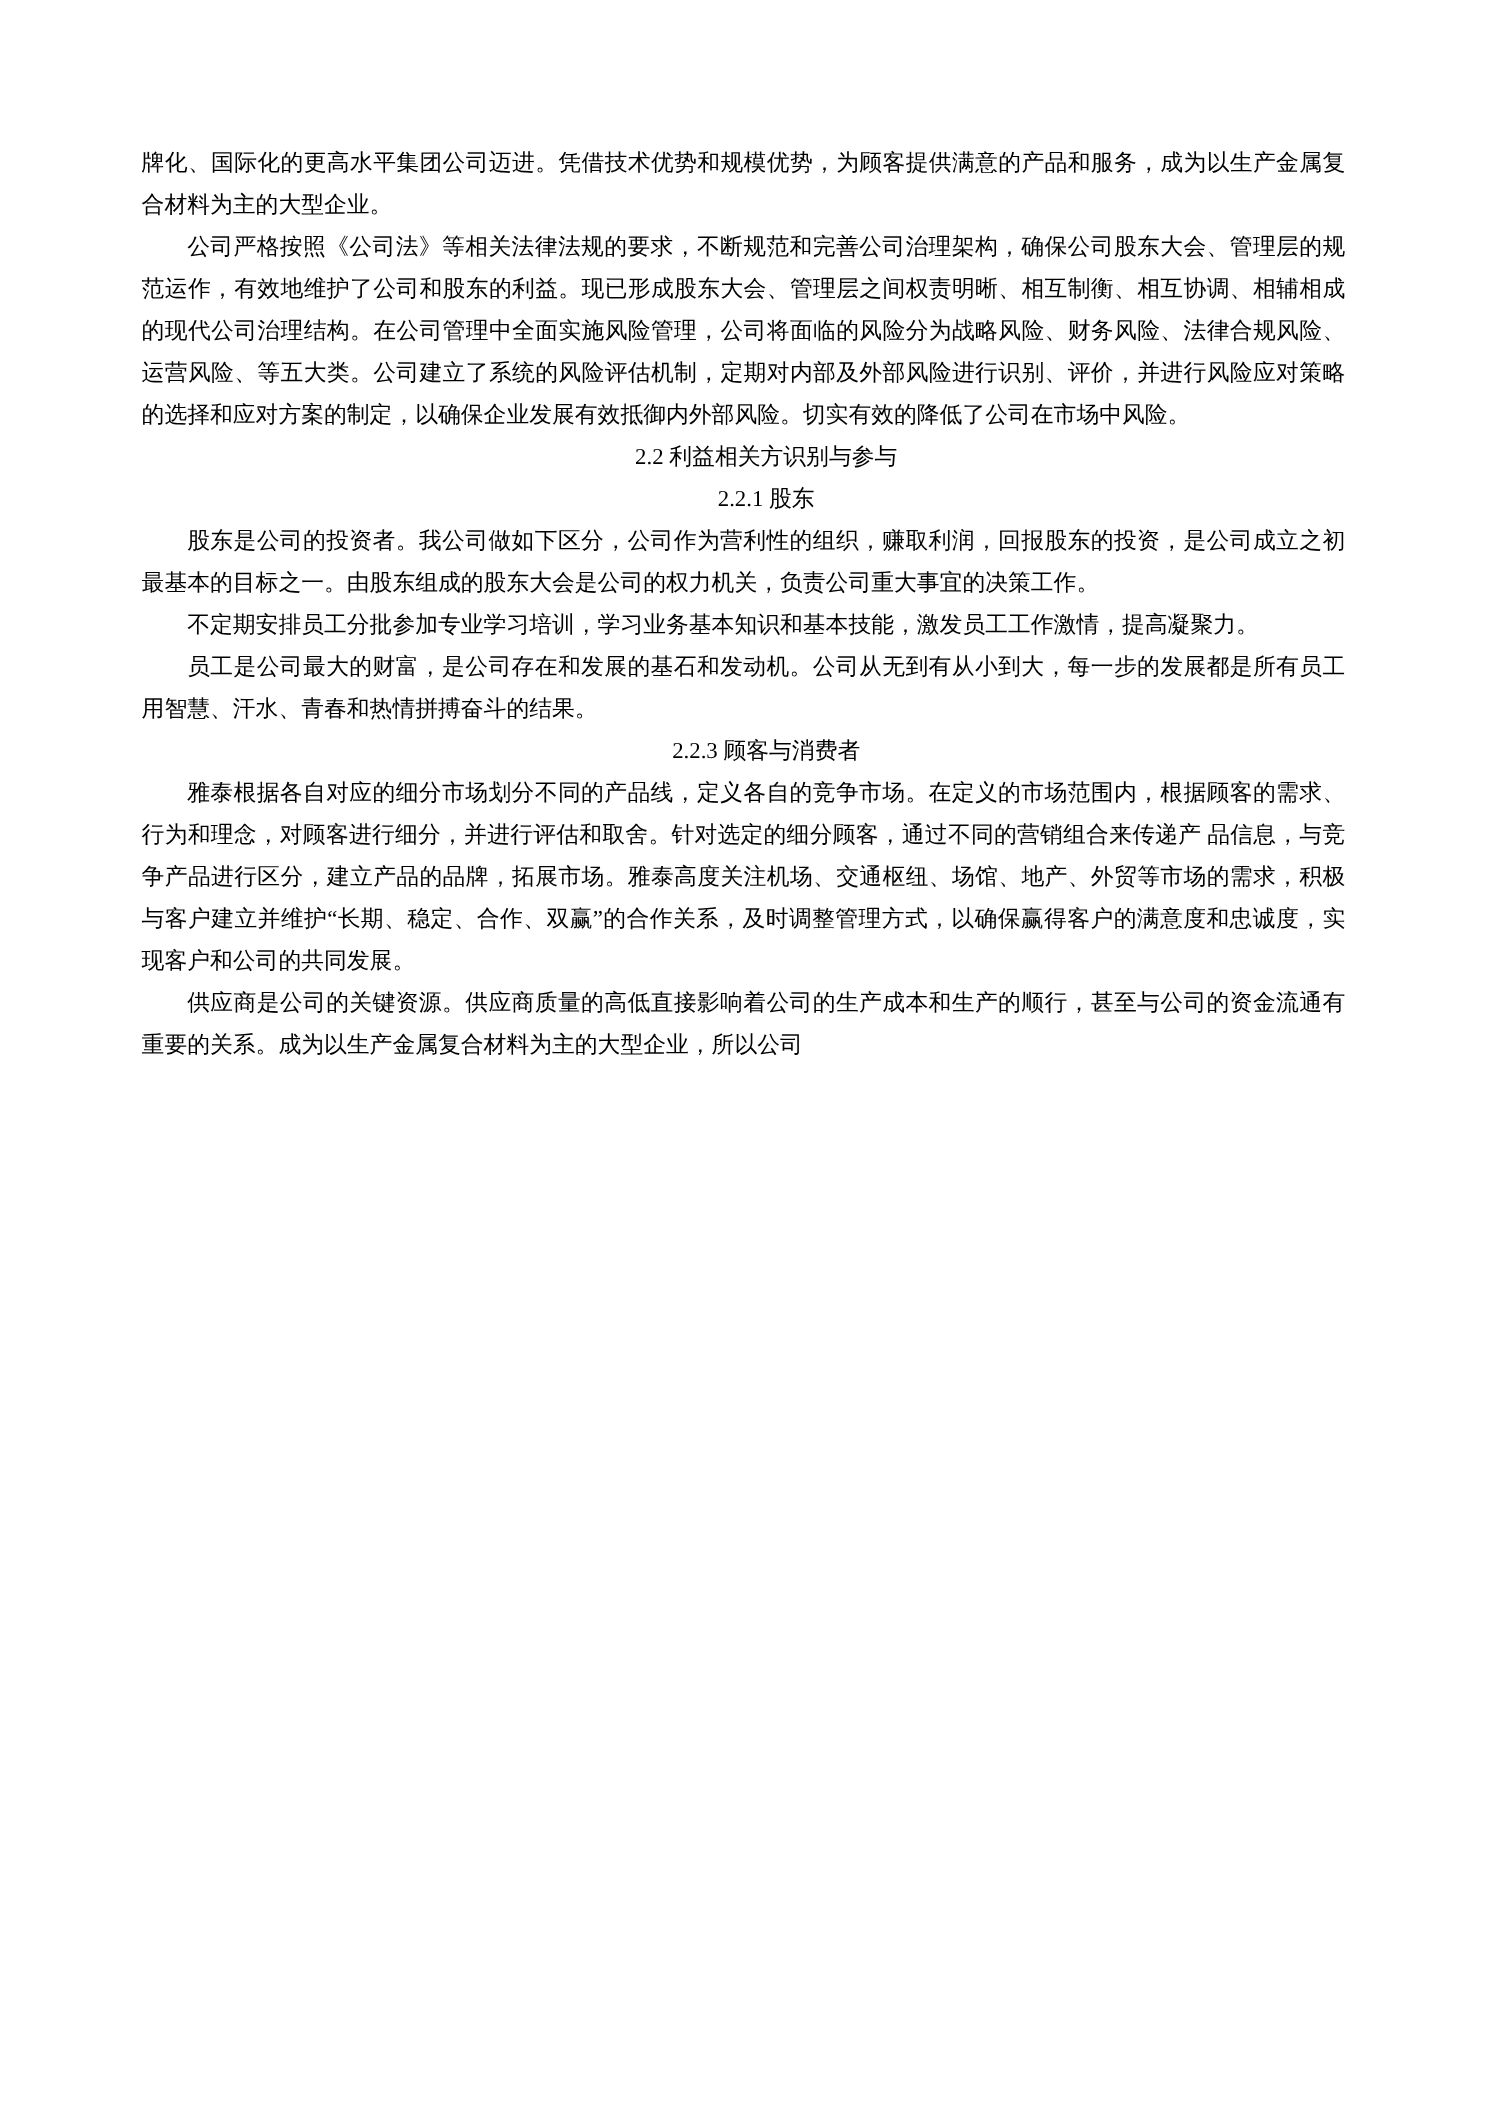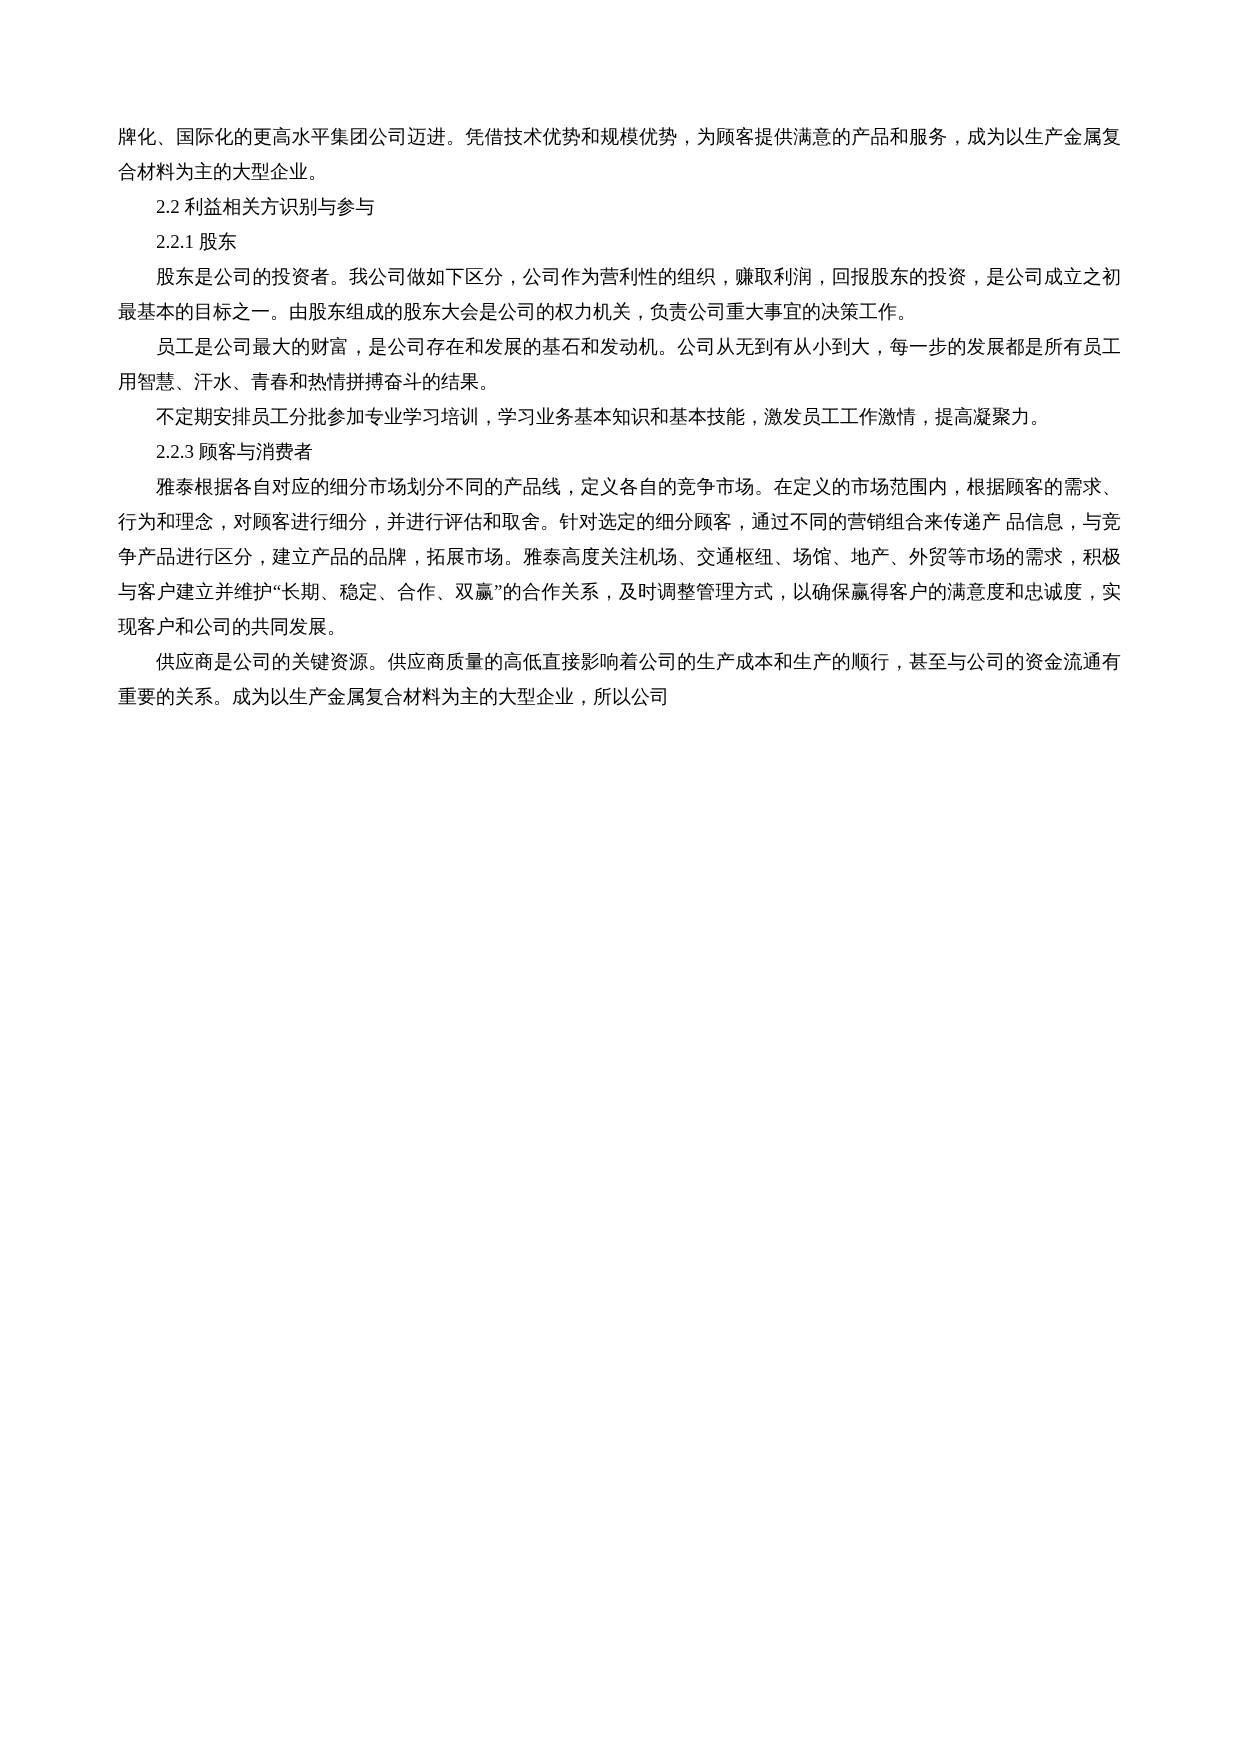--- a/index.html
+++ b/index.html
@@ -39,32 +39,33 @@
   }
   .para {
     text-align: justify;
     text-justify: inter-character;
     text-indent: 2em;
   }
   .para.no-indent {
     text-indent: 0;
   }
   .heading {
-    text-align: left;
+    text-align: center;
     text-indent: 2em;
   }
 </style>
 </head>
 <body>
 
 <div class="page">
   <div class="content">
     <p class="para no-indent">牌化、国际化的更高水平集团公司迈进。凭借技术优势和规模优势，为顾客提供满意的产品和服务，成为以生产金属复合材料为主的大型企业。</p>
+    <p class="para">公司严格按照《公司法》等相关法律法规的要求，不断规范和完善公司治理架构，确保公司股东大会、管理层的规范运作，有效地维护了公司和股东的利益。现已形成股东大会、管理层之间权责明晰、相互制衡、相互协调、相辅相成的现代公司治理结构。在公司管理中全面实施风险管理，公司将面临的风险分为战略风险、财务风险、法律合规风险、运营风险、等五大类。公司建立了系统的风险评估机制，定期对内部及外部风险进行识别、评价，并进行风险应对策略的选择和应对方案的制定，以确保企业发展有效抵御内外部风险。切实有效的降低了公司在市场中风险。</p>
     <h3 class="heading">2.2 利益相关方识别与参与</h3>
     <h3 class="heading">2.2.1 股东</h3>
     <p class="para">股东是公司的投资者。我公司做如下区分，公司作为营利性的组织，赚取利润，回报股东的投资，是公司成立之初最基本的目标之一。由股东组成的股东大会是公司的权力机关，负责公司重大事宜的决策工作。</p>
+    <p class="para">不定期安排员工分批参加专业学习培训，学习业务基本知识和基本技能，激发员工工作激情，提高凝聚力。</p>
     <p class="para">员工是公司最大的财富，是公司存在和发展的基石和发动机。公司从无到有从小到大，每一步的发展都是所有员工用智慧、汗水、青春和热情拼搏奋斗的结果。</p>
-    <p class="para">不定期安排员工分批参加专业学习培训，学习业务基本知识和基本技能，激发员工工作激情，提高凝聚力。</p>
     <h3 class="heading">2.2.3 顾客与消费者</h3>
     <p class="para">雅泰根据各自对应的细分市场划分不同的产品线，定义各自的竞争市场。在定义的市场范围内，根据顾客的需求、行为和理念，对顾客进行细分，并进行评估和取舍。针对选定的细分顾客，通过不同的营销组合来传递产 品信息，与竞争产品进行区分，建立产品的品牌，拓展市场。雅泰高度关注机场、交通枢纽、场馆、地产、外贸等市场的需求，积极与客户建立并维护“长期、稳定、合作、双赢”的合作关系，及时调整管理方式，以确保赢得客户的满意度和忠诚度，实现客户和公司的共同发展。</p>
     <p class="para">供应商是公司的关键资源。供应商质量的高低直接影响着公司的生产成本和生产的顺行，甚至与公司的资金流通有重要的关系。成为以生产金属复合材料为主的大型企业，所以公司</p>
   </div>
 </div>
 
 </body></html>

